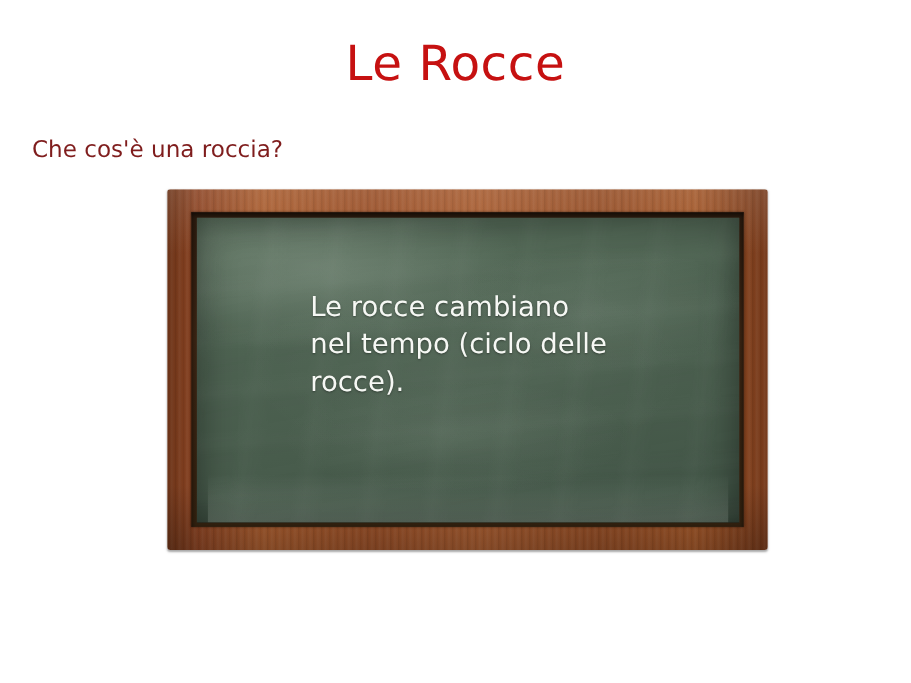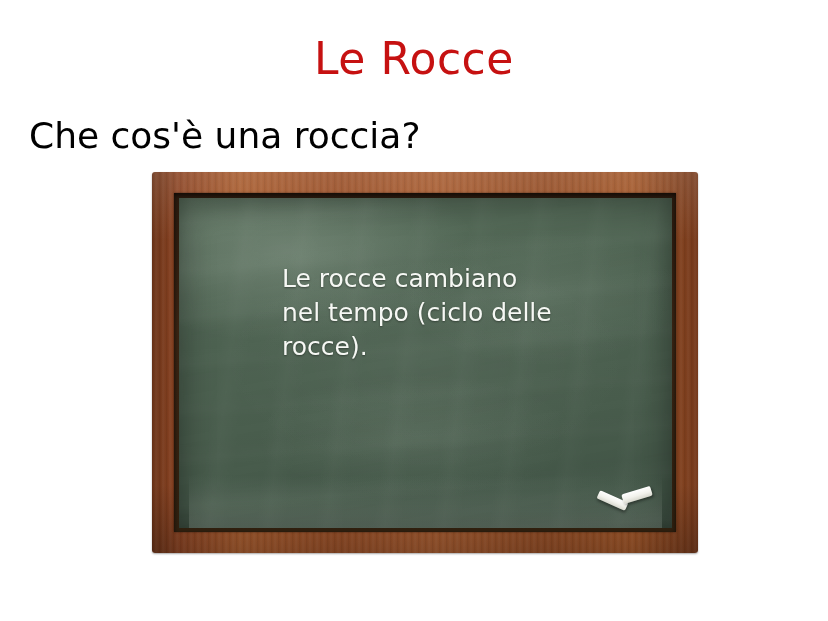--- a/index.html
+++ b/index.html
@@ -37,34 +37,34 @@
     letter-spacing: 0.5px;
     white-space: nowrap;
   }
 
   
   .slide-subtitle {
     position: absolute;
     left: 29px;
     top: 120px;
     font-family: "DejaVu Sans", sans-serif;
-    font-size: 36px;
+    font-size: 21px;
     line-height: 32px;
     font-weight: 400;
-    color: #000000;
+    color: #7f1d1d;
     white-space: nowrap;
   }
 
   
   .board-figure {
     position: absolute;
     left: 152px;
     top: 172px;
     width: 546px;
-    height: 381px;
+    height: 328px;
   }
 
   .board-frame {
     position: absolute;
     inset: 0;
     border-radius: 3px;
     background:
       linear-gradient(180deg,
         rgba(255,255,255,0.10) 0%,
         rgba(0,0,0,0.00) 18%,

